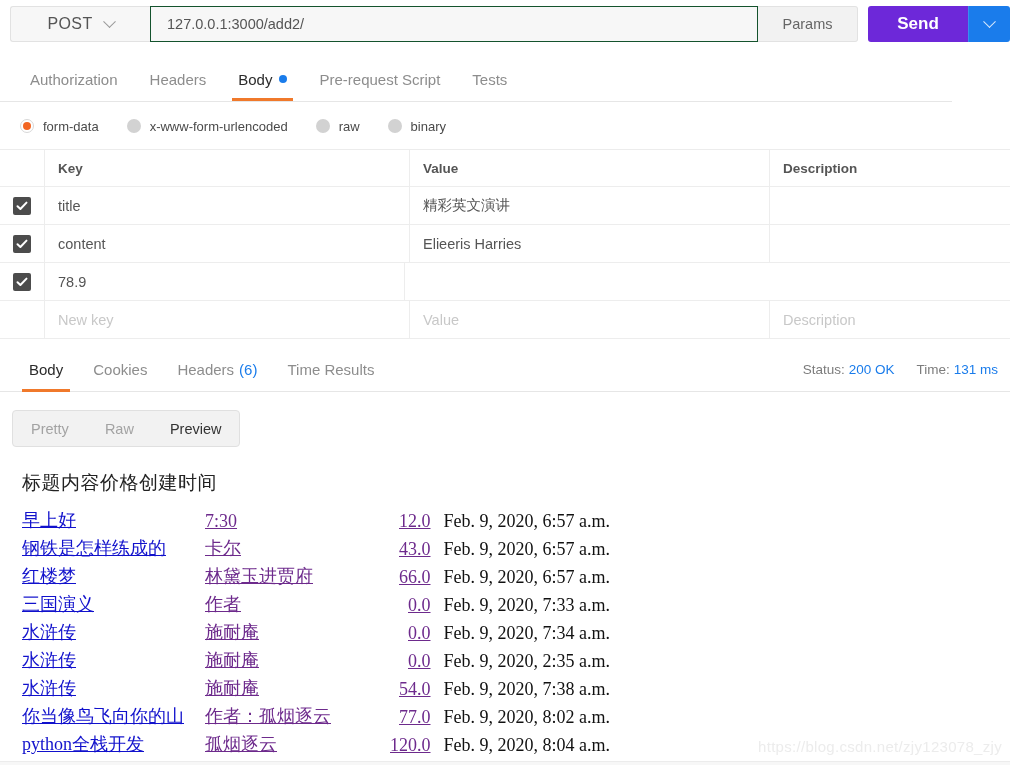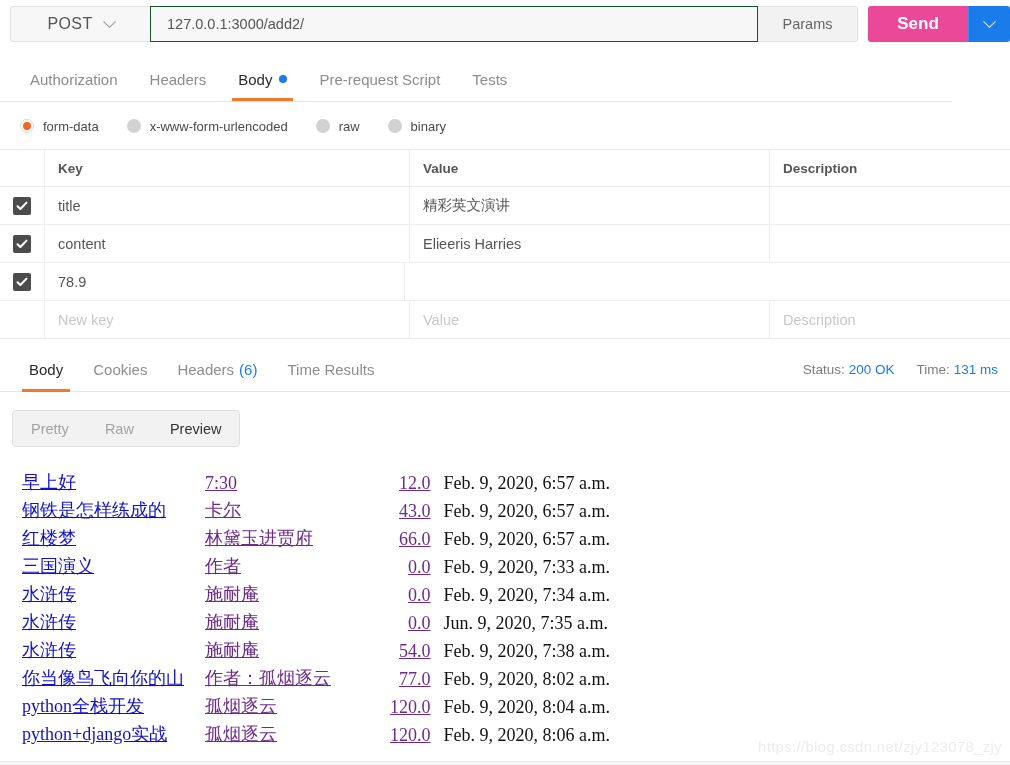--- a/index.html
+++ b/index.html
@@ -46,21 +46,21 @@
     width: 100px;
     border: 1px solid #e2e2e2;
     border-left: none;
     background: #f2f2f2;
     display:flex; align-items:center; justify-content:center;
     font-size: 14.5px; color: #666;
     border-radius: 0 3px 3px 0;
   }
   .send-wrap { display:flex; margin-left: 10px; }
   .send-btn {
-    width: 100px; background: #ec4899; color: #fff;
+    width: 100px; background: #6d28d9; color: #fff;
     display:flex; align-items:center; justify-content:center;
     font-size: 17px; font-weight: bold;
     border-radius: 3px 0 0 3px;
   }
   .send-caret {
     width: 42px; background: #1a7ceb;
     border-left: 1px solid #3a8cef;
     display:flex; align-items:center; justify-content:center;
     border-radius: 0 3px 3px 0;
   }
@@ -328,20 +328,21 @@
     </div>
   </div>
 
   <div class="view-toggle">
     <div class="view-btn">Pretty</div>
     <div class="view-btn">Raw</div>
     <div class="view-btn active">Preview</div>
   </div>
 
   <div class="preview">
+    <div class="prev-head">标题内容价格创建时间</div>
     <table class="prev-table">
       <tbody>
         <tr>
           <td class="col-title"><a class="lnk blue">早上好</a></td>
           <td class="col-content"><a class="lnk vis">7:30</a></td>
           <td class="col-price"><a class="lnk vis">12.0</a></td>
           <td class="col-date">Feb. 9, 2020, 6:57 a.m.</td>
         </tr>
         <tr>
           <td class="col-title"><a class="lnk blue">钢铁是怎样练成的</a></td>
@@ -364,21 +365,21 @@
         <tr>
           <td class="col-title"><a class="lnk blue">水浒传</a></td>
           <td class="col-content"><a class="lnk vis">施耐庵</a></td>
           <td class="col-price"><a class="lnk vis">0.0</a></td>
           <td class="col-date">Feb. 9, 2020, 7:34 a.m.</td>
         </tr>
         <tr>
           <td class="col-title"><a class="lnk blue">水浒传</a></td>
           <td class="col-content"><a class="lnk vis">施耐庵</a></td>
           <td class="col-price"><a class="lnk vis">0.0</a></td>
-          <td class="col-date">Jun. 9, 2020, 7:35 a.m.</td>
+          <td class="col-date">Feb. 9, 2020, 2:35 a.m.</td>
         </tr>
         <tr>
           <td class="col-title"><a class="lnk blue">水浒传</a></td>
           <td class="col-content"><a class="lnk vis">施耐庵</a></td>
           <td class="col-price"><a class="lnk vis">54.0</a></td>
           <td class="col-date">Feb. 9, 2020, 7:38 a.m.</td>
         </tr>
         <tr>
           <td class="col-title"><a class="lnk blue">你当像鸟飞向你的山</a></td>
           <td class="col-content"><a class="lnk vis">作者：孤烟逐云</a></td>

